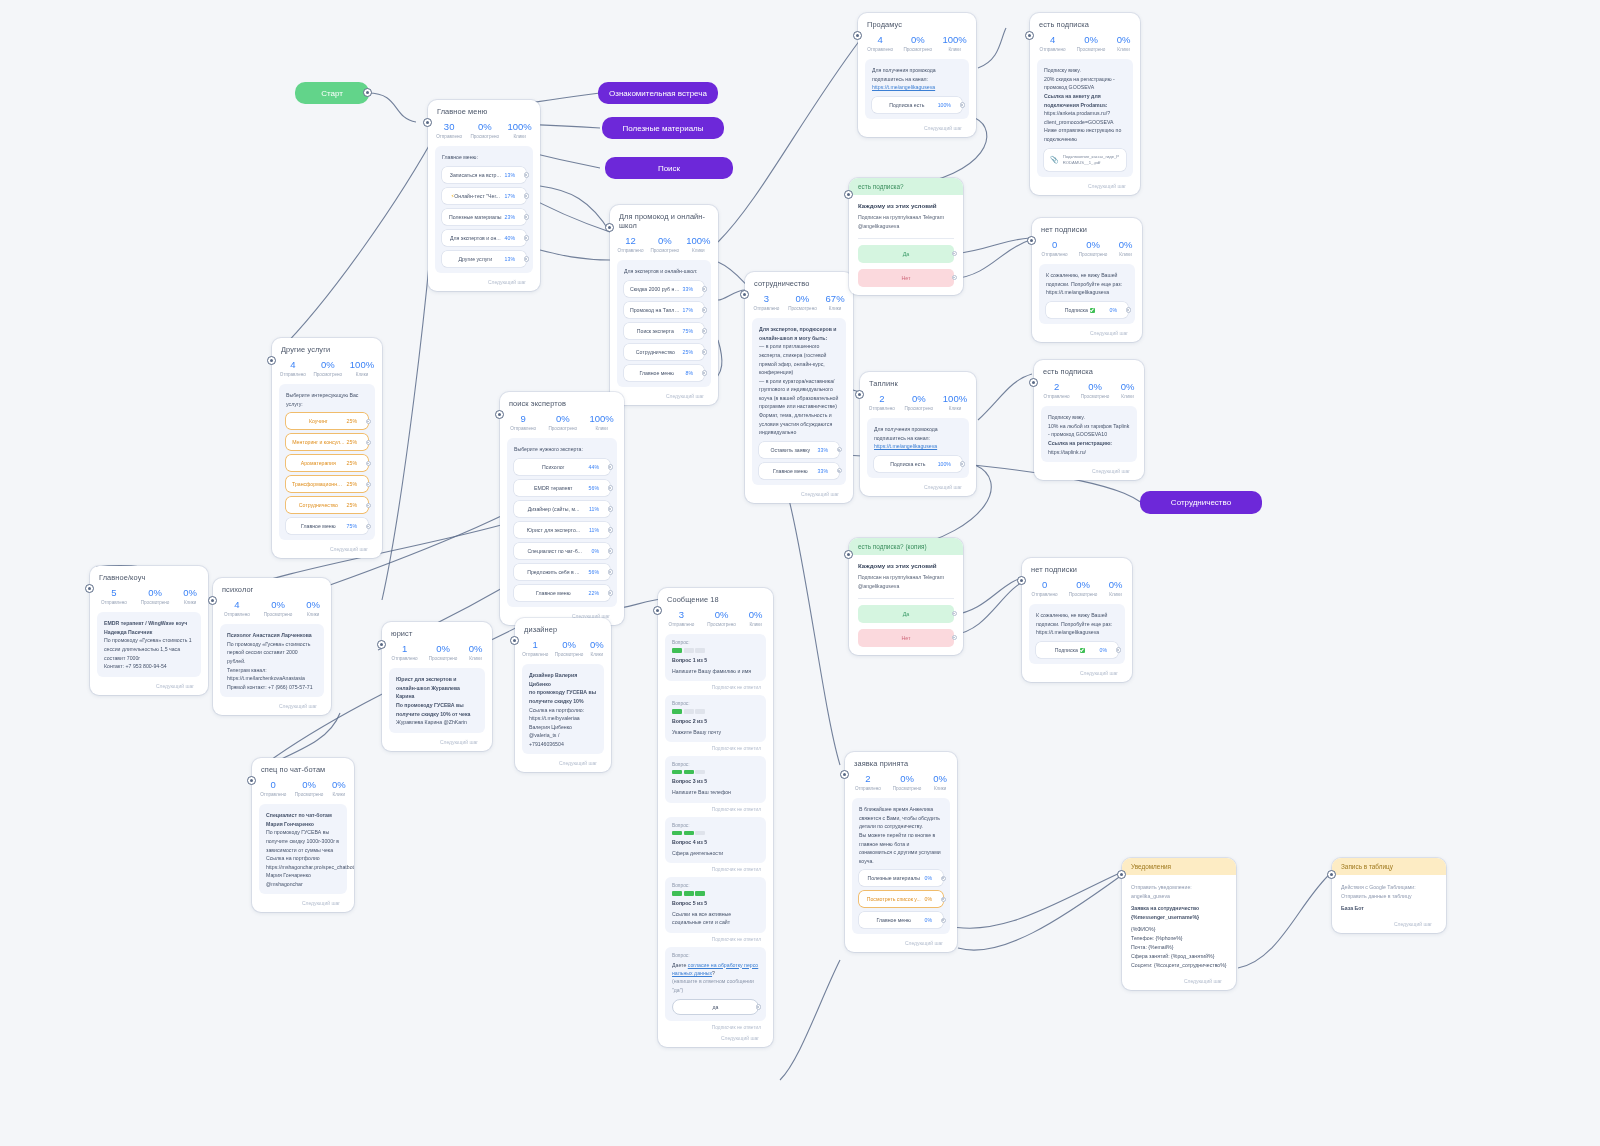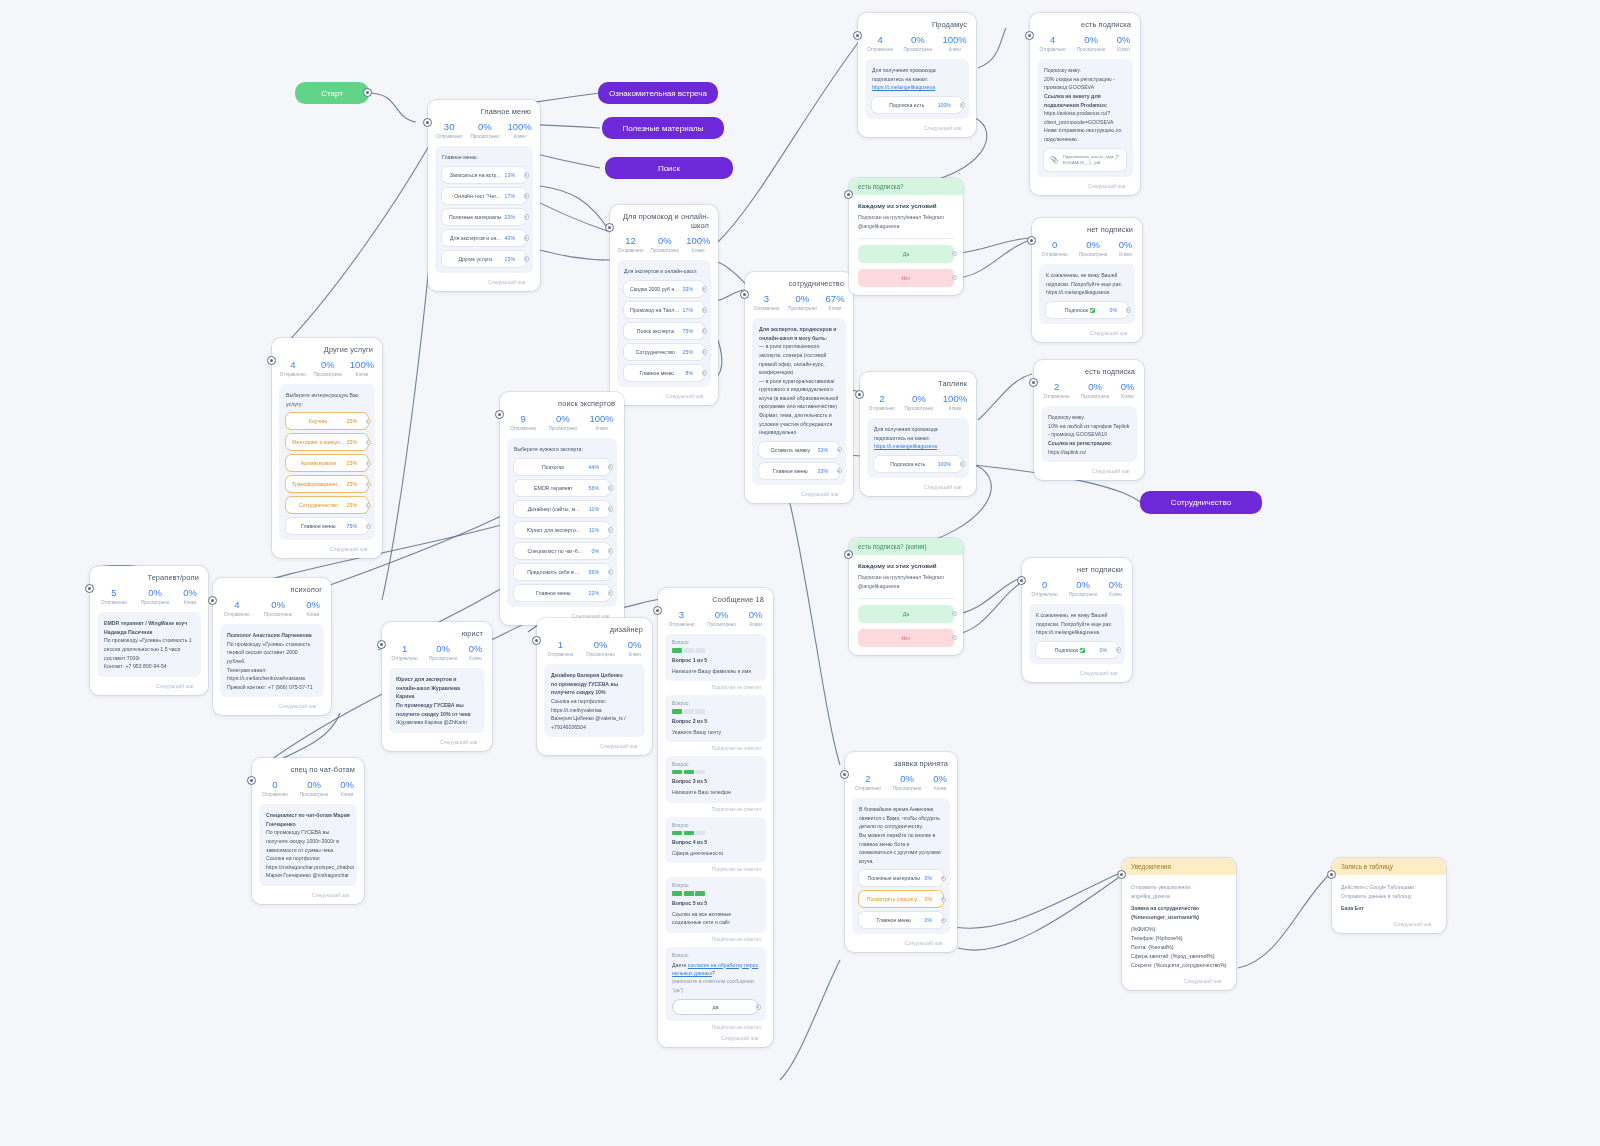--- a/index.html
+++ b/index.html
@@ -11,21 +11,21 @@
     -webkit-font-smoothing:antialiased;
   }
   #canvas{position:absolute;inset:0;}
   svg.edges{position:absolute;left:0;top:0;width:1600px;height:1146px;pointer-events:none;}
   svg.edges path{fill:none;stroke:#5b6b89;stroke-width:1.1;opacity:.85;}
 
   
   .node{position:absolute;background:#fff;border-radius:9px;
         box-shadow:0 1px 4px rgba(40,60,100,.13),0 0 0 1px rgba(150,165,195,.20);
         box-sizing:border-box;}
-  .node .ttl{font-size:7.4px;color:#4a5568;padding:7px 9px 3px;letter-spacing:.1px;text-align:right;}
+  .node .ttl{font-size:7.4px;color:#4a5568;padding:7px 9px 3px;letter-spacing:.1px;}
   .stats{display:flex;justify-content:space-around;padding:3px 4px 7px;}
   .stat{text-align:center;line-height:1.15;}
   .stat b{display:block;font-size:9.5px;font-weight:400;color:#3b82f6;}
   .stat span{display:block;font-size:4.6px;color:#9aa5b8;margin-top:1px;}
   .body{background:#f1f4fb;border-radius:6px;margin:0 7px 6px;padding:7px 7px 6px;}
   .msg{font-size:5.2px;color:#46536b;line-height:1.65;}
   .msg b{font-weight:700;}
   .msg a,.lnk{color:#3b7fd4;text-decoration:underline;word-break:break-all;}
   .btn{background:#fff;border-radius:5px;margin-top:5px;padding:5px 6px;
        display:flex;align-items:center;font-size:5.2px;color:#46536b;
@@ -596,21 +596,21 @@
           <span class="lab">Главное меню</span>
           <span class="pc">22%</span>
           <span class="port sm"></span>
         </div>
   </div>
   <div class="foot">Следующий шаг</div>
 </div>
 
 <div class="node" style="left:90px;top:566px;width:118px;">
   <div class="port left"></div>
-  <div class="ttl">Терапевт/роли</div>
+  <div class="ttl">Главное/коуч</div>
   <div class="stats">
     <div class="stat">
           <b>5</b>
           <span>Отправлено</span>
         </div>
     <div class="stat">
           <b>0%</b>
           <span>Просмотрено</span>
         </div>
     <div class="stat">
@@ -676,21 +676,21 @@
   <div class="body">
     <div class="msg"><b>Юрист для экспертов и онлайн-школ Журавлева Карина</b></div>
     <div class="msg sp"></div>
     <div class="msg"><b>По промокоду ГУСЕВА вы получите скидку 10% от чека</b></div>
     <div class="msg sp"></div>
     <div class="msg">Журавлева Карина @ZhKarin</div>
   </div>
   <div class="foot">Следующий шаг</div>
 </div>
 
-<div class="node" style="left:537px;top:618px;width:115px;">
+<div class="node" style="left:515px;top:618px;width:96px;">
   <div class="port left"></div>
   <div class="ttl">дизайнер</div>
   <div class="stats">
     <div class="stat">
           <b>1</b>
           <span>Отправлено</span>
         </div>
     <div class="stat">
           <b>0%</b>
           <span>Просмотрено</span>
@@ -705,21 +705,21 @@
     <div class="msg sp"></div>
     <div class="msg"><b>по промокоду ГУСЕВА вы получите скидку 10%</b></div>
     <div class="msg sp"></div>
     <div class="msg" style="white-space:pre-line">Ссылка на портфолио: https://t.me/byvaleriaa
 Валерия Цибенко @valeria_ts /
 +79146036504</div>
   </div>
   <div class="foot">Следующий шаг</div>
 </div>
 
-<div class="node" style="left:252px;top:758px;width:112px;">
+<div class="node" style="left:252px;top:758px;width:102px;">
   <div class="port left"></div>
   <div class="ttl">спец по чат-ботам</div>
   <div class="stats">
     <div class="stat">
           <b>0</b>
           <span>Отправлено</span>
         </div>
     <div class="stat">
           <b>0%</b>
           <span>Просмотрено</span>

